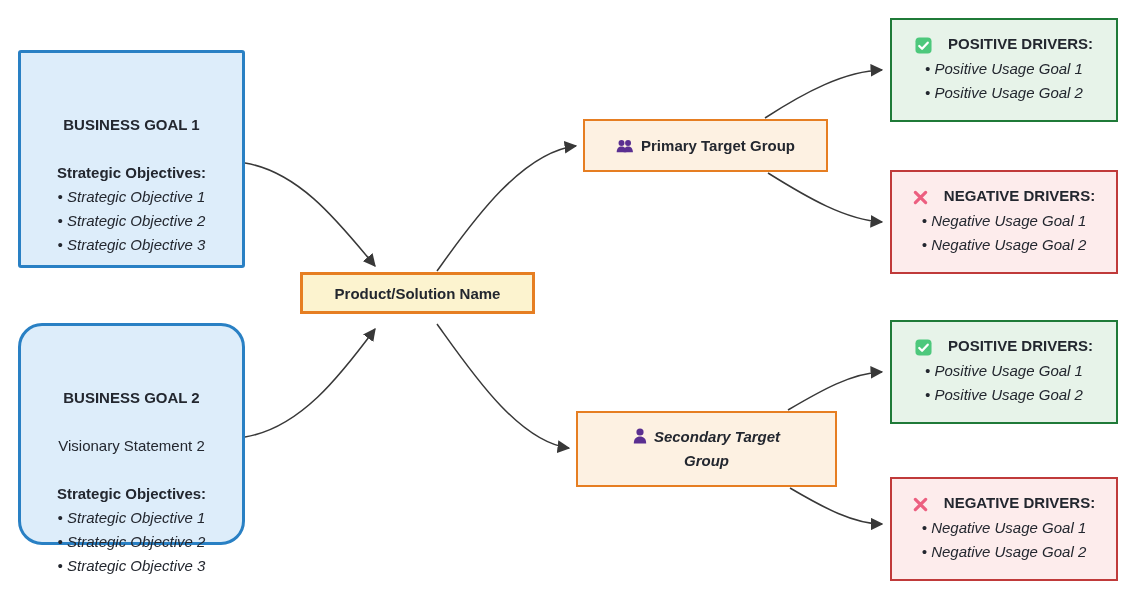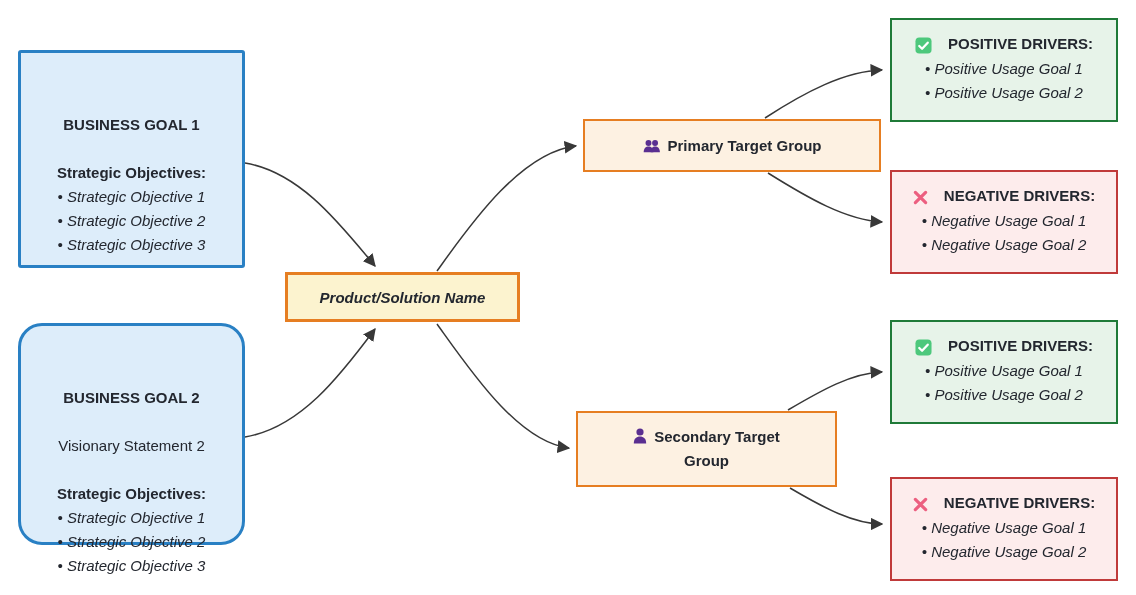--- a/index.html
+++ b/index.html
@@ -41,21 +41,21 @@
   
   .target-box{
     background:#fdf1e2;
     border:2px solid #e67e22;
     display:flex;align-items:center;justify-content:center;
     font-weight:bold;font-size:15px;line-height:24px;
     text-align:center;
   }
   .target-inner{display:inline;}
   .target-inner .icon{vertical-align:-2px;margin-right:7px;display:inline-block;}
-  .target-inner-narrow{max-width:185px;}
+  .target-inner-narrow{max-width:185px;font-style:italic;}
 
   
   .driver-box{
     text-align:center;
     font-size:15px;line-height:24px;
     padding-top:12px;
   }
   .driver-box.positive{background:#e7f3e9;border:2px solid #1f7a38;}
   .driver-box.negative{background:#fdecec;border:2px solid #c03a3a;}
   .driver-title{font-weight:bold;display:flex;align-items:center;justify-content:center;gap:16px;margin-bottom:1px;}
@@ -99,25 +99,25 @@
     <div class="goal-title">BUSINESS GOAL 2</div>
     <div class="goal-vision">Visionary Statement 2</div>
     <div class="goal-obj-heading">Strategic Objectives:</div>
     <ul class="bullets">
       <li>Strategic Objective 1</li>
       <li>Strategic Objective 2</li>
       <li>Strategic Objective 3</li>
     </ul>
   </div>
 
-  <div class="node product-box" style="left:285px;top:272px;width:235px;height:50px;font-style:italic;">
+  <div class="node product-box" style="left:300px;top:272px;width:235px;height:42px;">
     <span>Product/Solution Name</span>
   </div>
 
-  <div class="node target-box" style="left:583px;top:119px;width:298px;height:53px;align-items:center;">
+  <div class="node target-box" style="left:583px;top:119px;width:245px;height:53px;align-items:center;">
     <div class="target-inner">
       <span class="icon">
         <svg viewBox="0 0 20 16" width="18" height="14">
           <circle cx="6" cy="4.5" r="3.4" fill="#5a2f91"></circle>
           <circle cx="13.5" cy="4.5" r="3.4" fill="#5a2f91"></circle>
           <path d="M0.5,15 C0.5,10.5 3,8.5 6,8.5 C9,8.5 11.5,10.5 11.5,15 Z" fill="#5a2f91"></path>
           <path d="M8.5,15 C8.5,10.5 11,8.5 13.5,8.5 C16.5,8.5 19,10.5 19,15 Z" fill="#5a2f91"></path>
         </svg>
       </span><span>Primary Target Group</span>
     </div>

